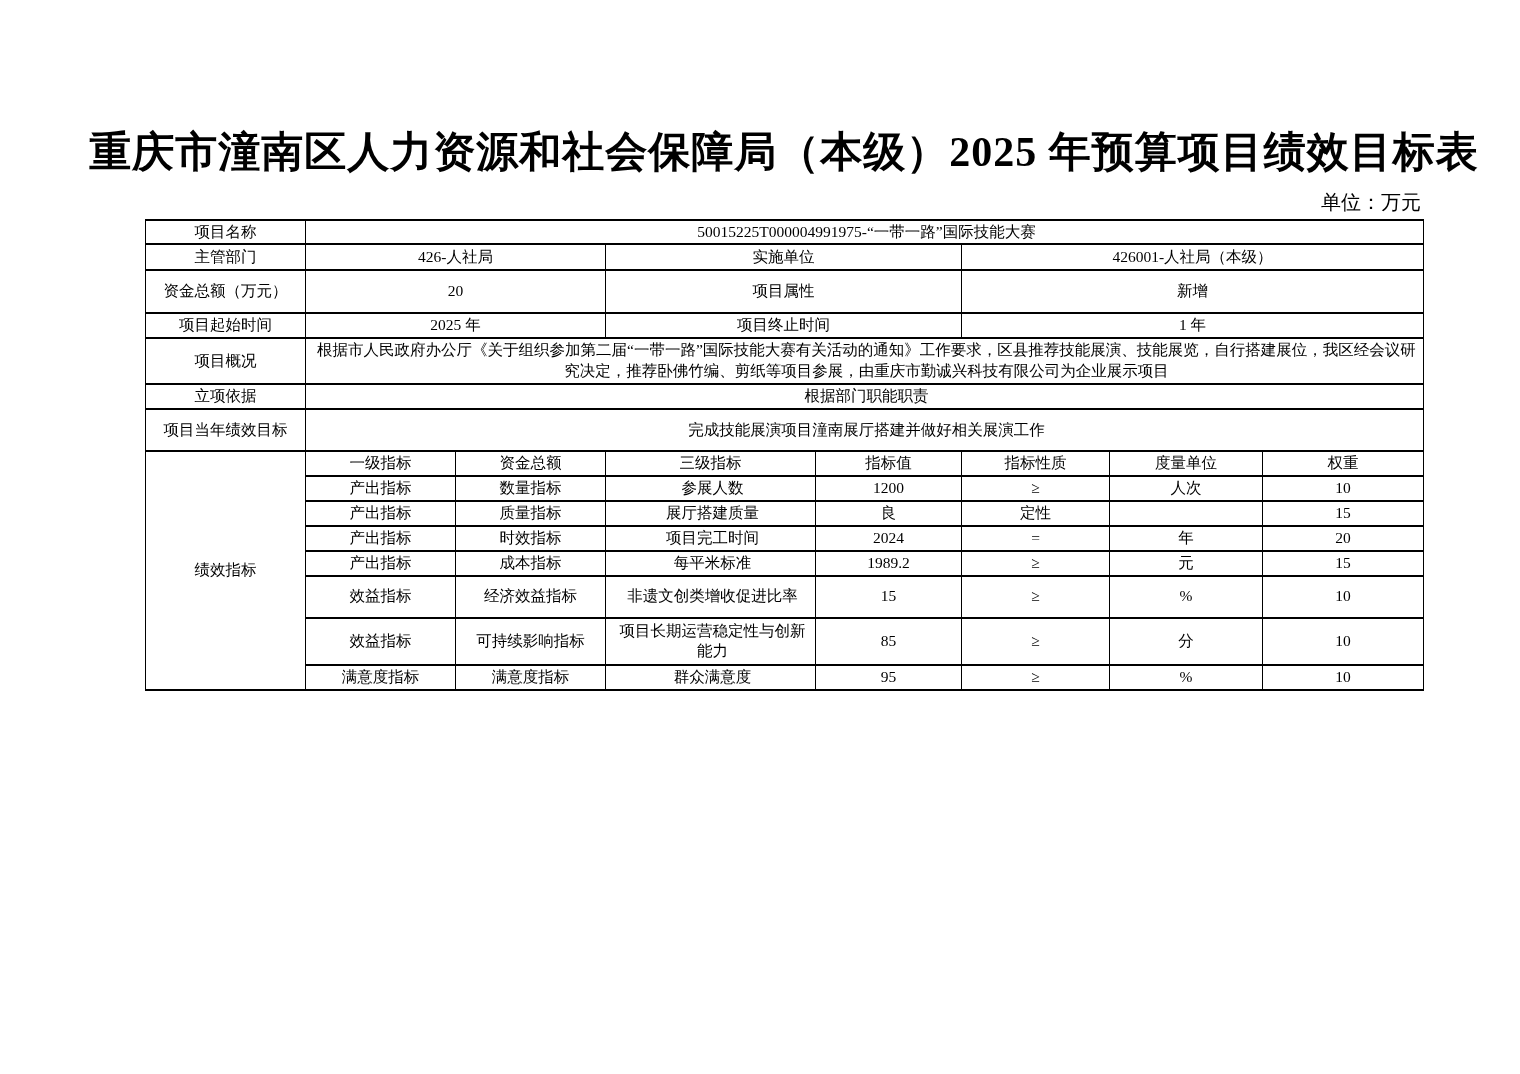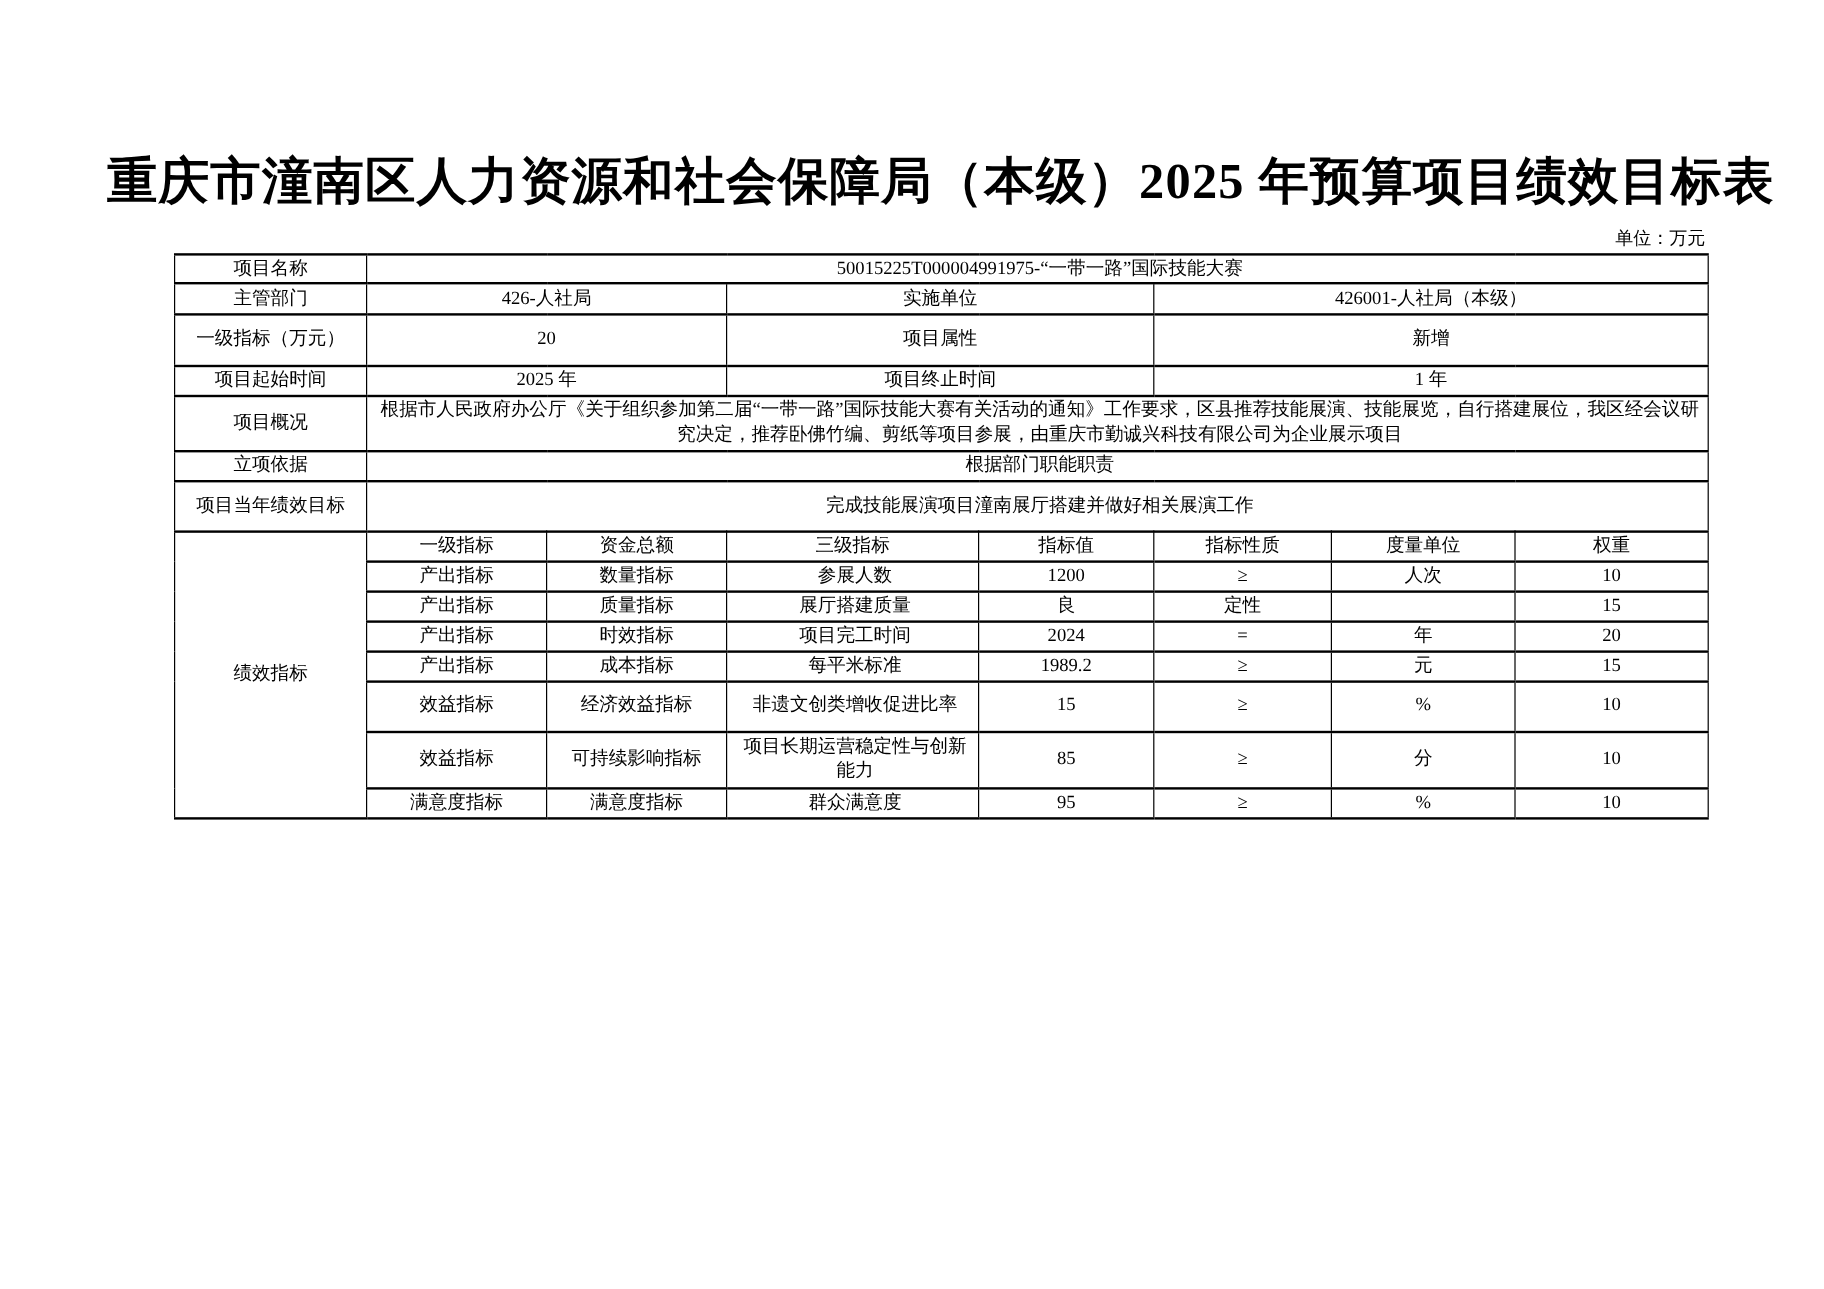--- a/index.html
+++ b/index.html
@@ -22,21 +22,21 @@
     font-weight: 700;
     letter-spacing: 1px;
     line-height: 1.25;
   }
   .sheet {
     width: 1278px;
     margin: 0 auto;
   }
   .unit-line {
     text-align: right;
-    font-size: 15px;
+    font-size: 20px;
     margin: 10px 2px 3px 0;
   }
   table.grid {
     border-collapse: collapse;
     table-layout: fixed;
     width: 1278px;
   }
   table.grid td {
     border-left: 1px solid #000;
     border-right: 1px solid #000;
@@ -83,21 +83,21 @@
           <td>项目名称</td>
           <td class="left" colspan="7">50015225T000004991975-“一带一路”国际技能大赛</td>
         </tr>
         <tr style="height:26px">
           <td>主管部门</td>
           <td colspan="2">426-人社局</td>
           <td colspan="2">实施单位</td>
           <td colspan="3">426001-人社局（本级）</td>
         </tr>
         <tr style="height:43px">
-          <td>一级指标（万元）</td>
+          <td>资金总额（万元）</td>
           <td colspan="2">20</td>
           <td colspan="2">项目属性</td>
           <td colspan="3">新增</td>
         </tr>
         <tr style="height:24px">
           <td>项目起始时间</td>
           <td colspan="2">2025 年</td>
           <td colspan="2">项目终止时间</td>
           <td colspan="3">1 年</td>
         </tr>

